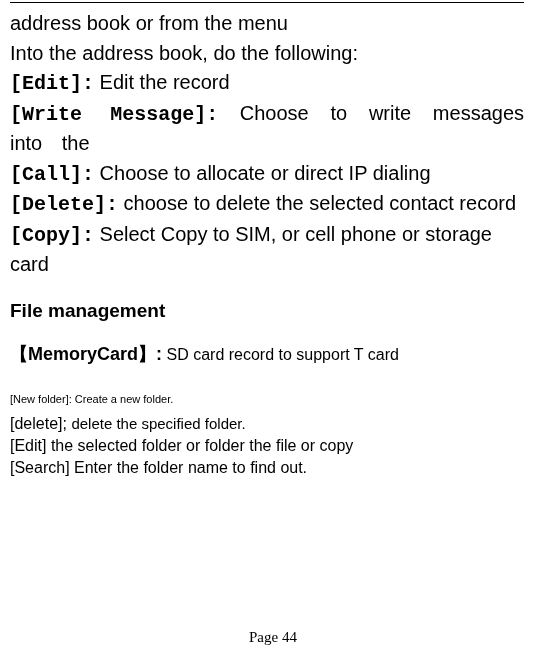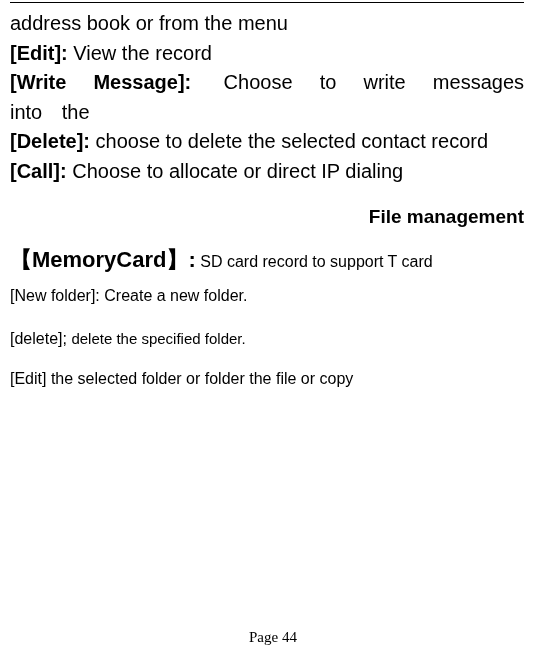--- a/index.html
+++ b/index.html
@@ -12,89 +12,93 @@
   }
   .rule {
     border-top: 1px solid #000;
     margin: 2px 0 6px 0;
   }
   .para {
     font-size: 20px;
     line-height: 29.5px;
   }
   .justify { text-align: justify; }
-  .bold { font-weight: bold; }
+  .bold { font-weight: bold; font-family: Liberation Mono, monospace; }
   .section-title {
     font-size: 19px;
     font-weight: bold;
-    text-align: right;
+    text-align: left;
     margin: 20px 0 18px 0;
   }
   .mem-row { font-size: 16px; line-height: 28px; }
-  .mem-label { font-size: 22px; font-weight: bold; margin-top: 24px; }
+  .mem-label { font-size: 18px; font-weight: bold; margin-top: 24px; }
   .fm-line {
     font-size: 16px;
     line-height: 22px;
-    margin-top: 18px;
   }
   .fm-line-first {
-    font-size: 16px;
+    font-size: 11px;
     line-height: 28px;
-    margin-top: 6px;
+    margin-top: 16px;
   }
   .small { font-size: 15px; }
   .page-num {
     position: absolute;
     bottom: 6px;
     left: 12px; right: 0;
     text-align: center;
     font-size: 15px;
     font-family: "Times New Roman", Times, serif;
   }
   .word-space-wide { word-spacing: 14px; }
 </style>
 </head>
 <body>
 
 <div class="page">
 
   <div class="rule"></div>
 
   <div class="para">address book or from the menu</div>
+  <div class="para">Into the address book, do the following:</div>
 
   <div class="para">
-    <span class="bold">[Edit]:</span><span> View the record</span>
+    <span class="bold">[Edit]:</span><span> Edit the record</span>
   </div>
 
   <div class="para justify">
     <span class="bold word-space-wide">[Write Message]:</span>
     <span style="display:inline-block; width:6px;"></span>
     <span class="word-space-wide">Choose to write messages into the</span>
   </div>
 
   <div class="para">
+    <span class="bold">[Call]:</span><span> Choose to allocate or direct IP dialing</span>
+  </div>
+
+  <div class="para">
     <span class="bold">[Delete]:</span><span> choose to delete the selected contact record</span>
   </div>
 
   <div class="para">
-    <span class="bold">[Call]:</span><span> Choose to allocate or direct IP dialing</span>
+    <span class="bold">[Copy]:</span><span> Select Copy to SIM, or cell phone or storage card</span>
   </div>
-
 
   <div class="section-title">File management</div>
 
   <div class="mem-row">
     <span class="mem-label">【MemoryCard】:</span><span> SD card record to support T card</span>
   </div>
 
   <div class="fm-line-first">[New folder]: Create a new folder.</div>
 
   <div class="fm-line">
     <span>[delete]; </span><span class="small">delete the specified folder.</span>
   </div>
 
 
   <div class="fm-line">[Edit] the selected folder or folder the file or copy</div>
 
+  <div class="fm-line">[Search] Enter the folder name to find out.</div>
 
   <div class="page-num">Page 44</div>
 
 </div>
 
 </body></html>

